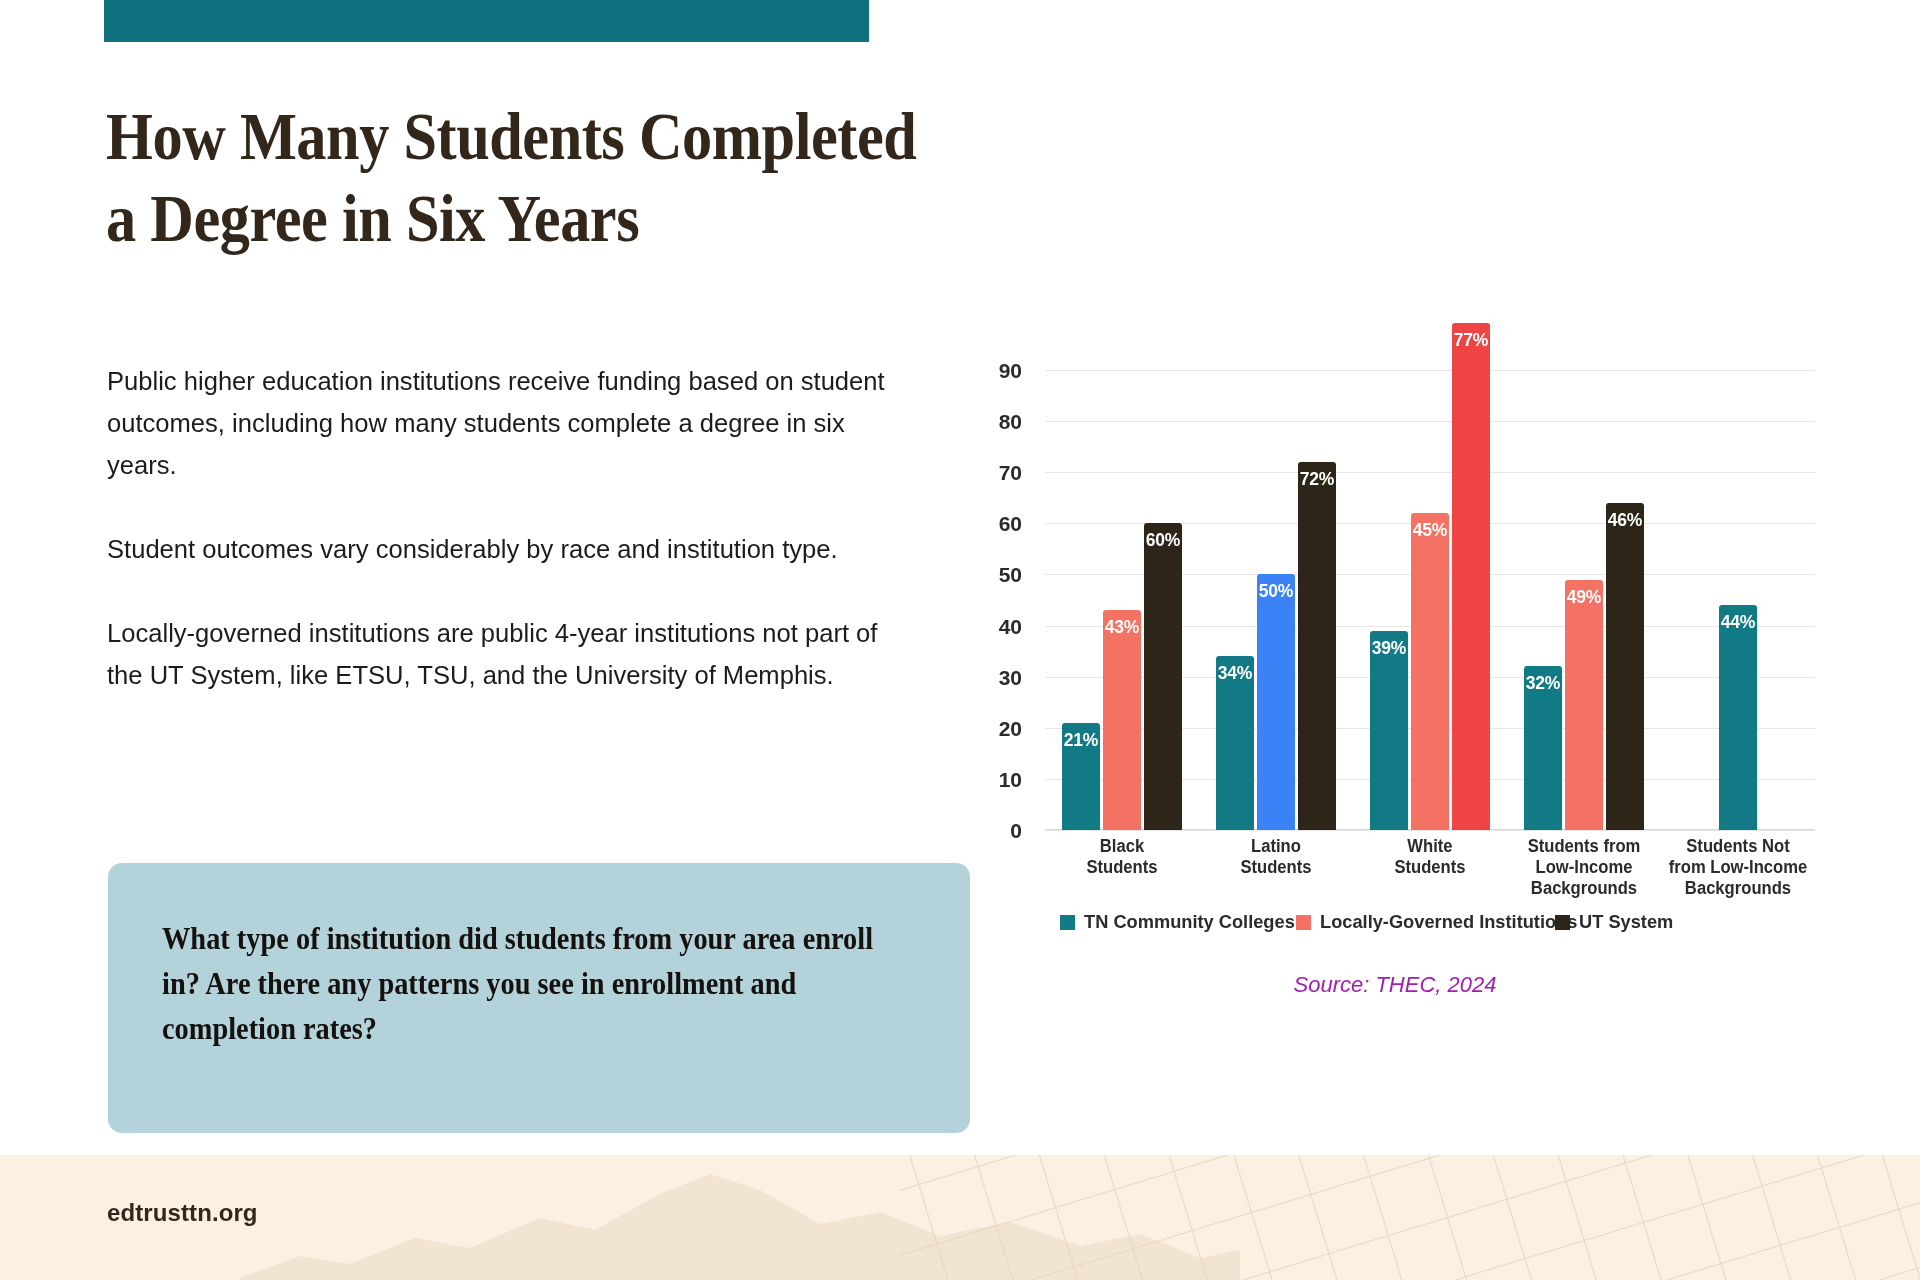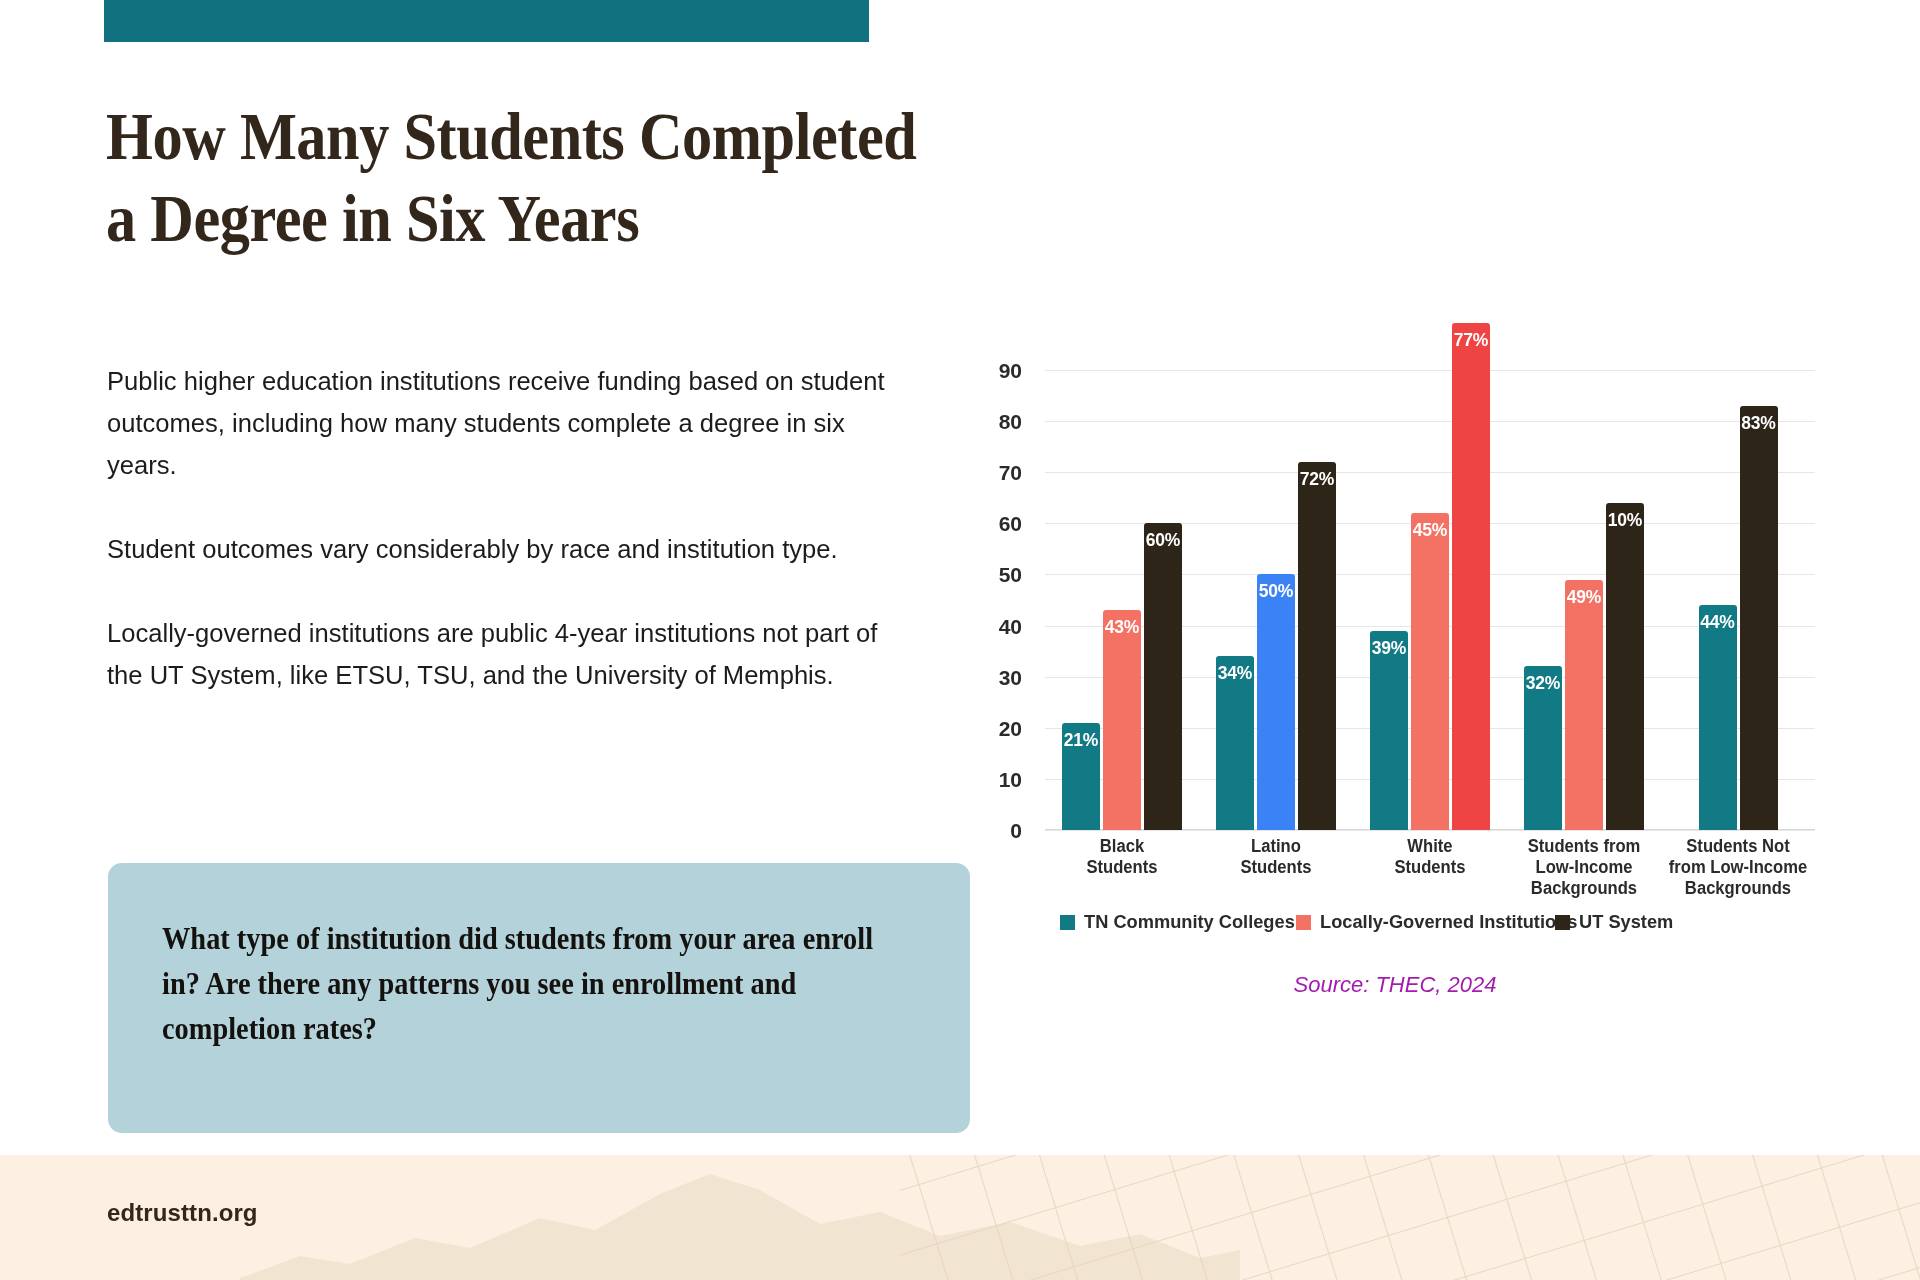--- a/index.html
+++ b/index.html
@@ -232,34 +232,31 @@
         <div>Students</div>
       </div>
       <div class="group" style="left: 462px; width: 154px;">
         <div class="bar" style="height: 163.556px; background: rgb(18, 122, 133); padding-left: 26px;">
           <span class="vlabel">32%</span>
         </div>
         <div class="bar" style="height: 250.444px; background: rgb(244, 114, 100);">
           <span class="vlabel">49%</span>
         </div>
         <div class="bar" style="height: 327.111px; background: rgb(46, 37, 25);">
-          <span class="vlabel">10%</span>
+          <span class="vlabel">46%</span>
         </div>
       </div>
       <div class="cat-label" style="left: 462px; width: 154px;">
         <div>Students from</div>
         <div>Low-Income</div>
         <div>Backgrounds</div>
       </div>
       <div class="group" style="left: 616px; width: 154px;">
         <div class="bar" style="height: 224.889px; background: rgb(18, 122, 133);">
           <span class="vlabel">44%</span>
-        </div>
-        <div class="bar" style="height: 424.222px; background: rgb(46, 37, 25);">
-          <span class="vlabel">83%</span>
         </div>
       </div>
       <div class="cat-label" style="left: 616px; width: 154px;">
         <div>Students Not</div>
         <div>from Low-Income</div>
         <div>Backgrounds</div>
       </div>
     </div>
   <div id="legend">
       <div class="legend-item" style="position: absolute; left: 0px;">

